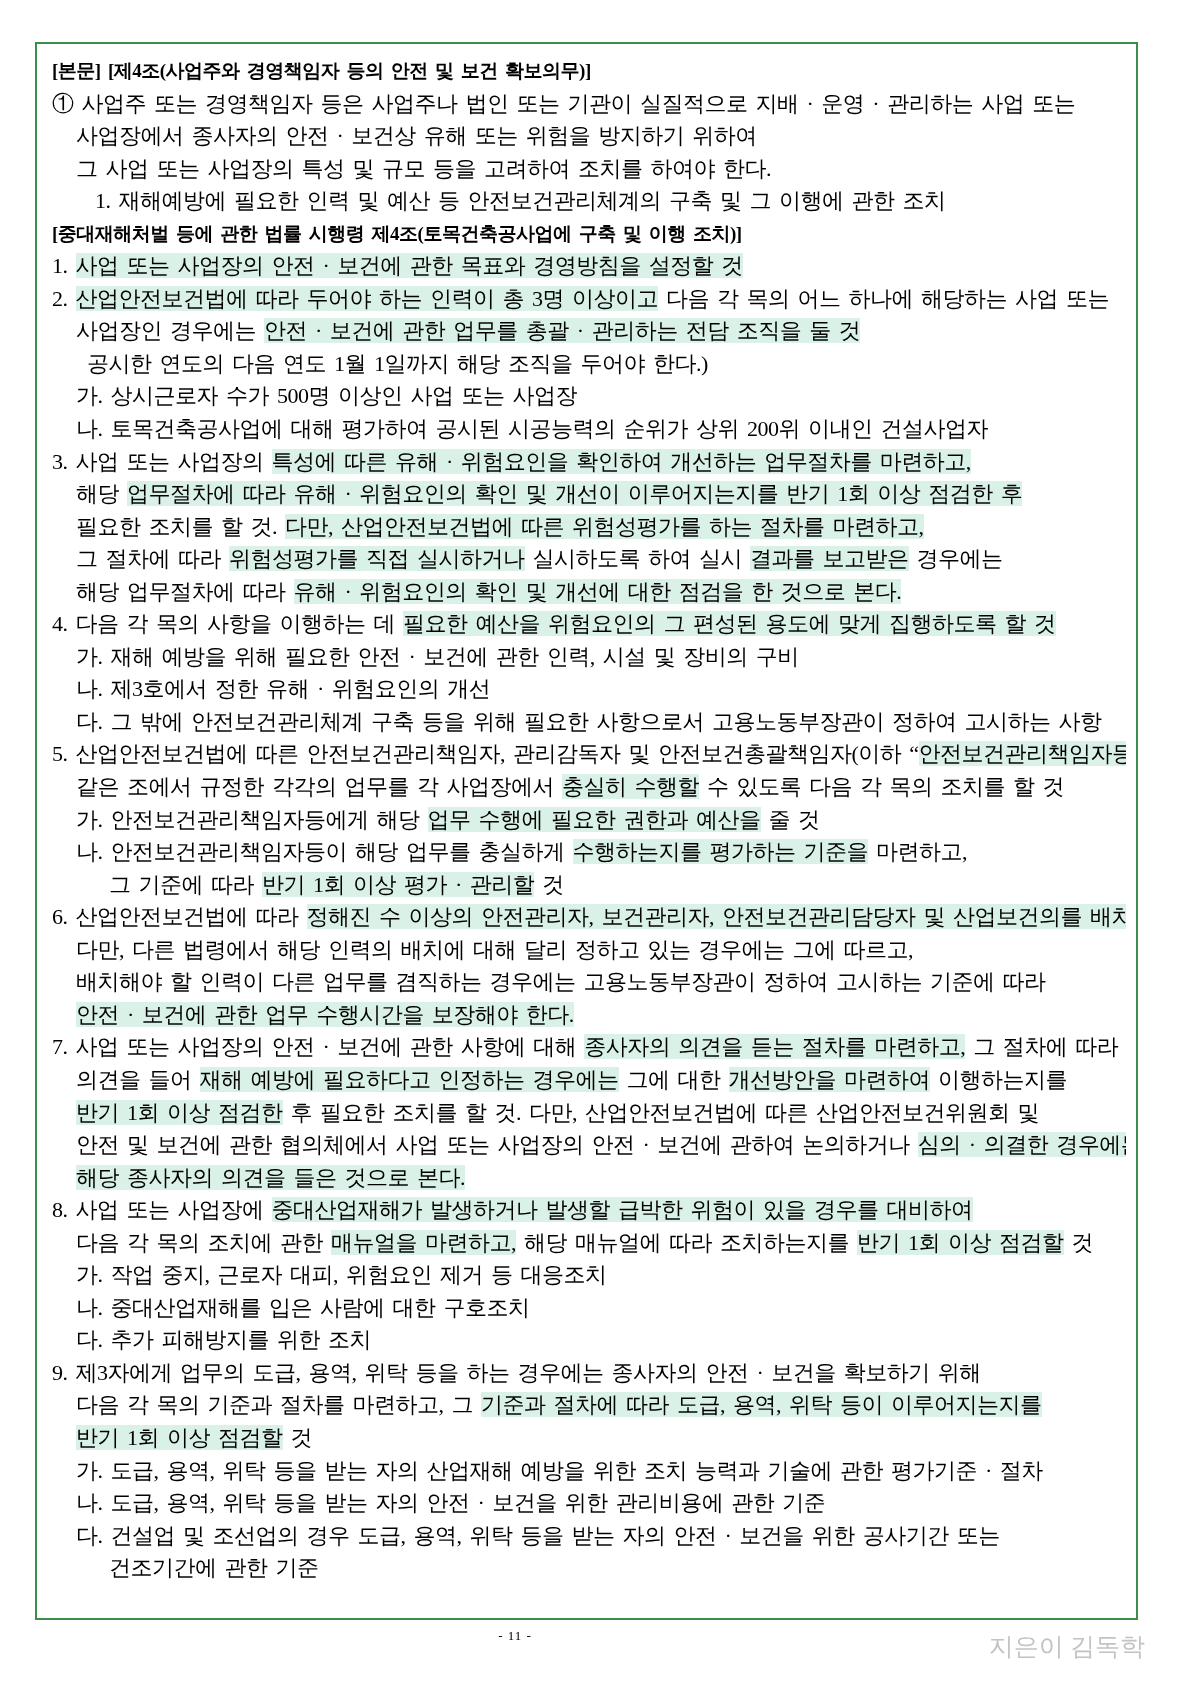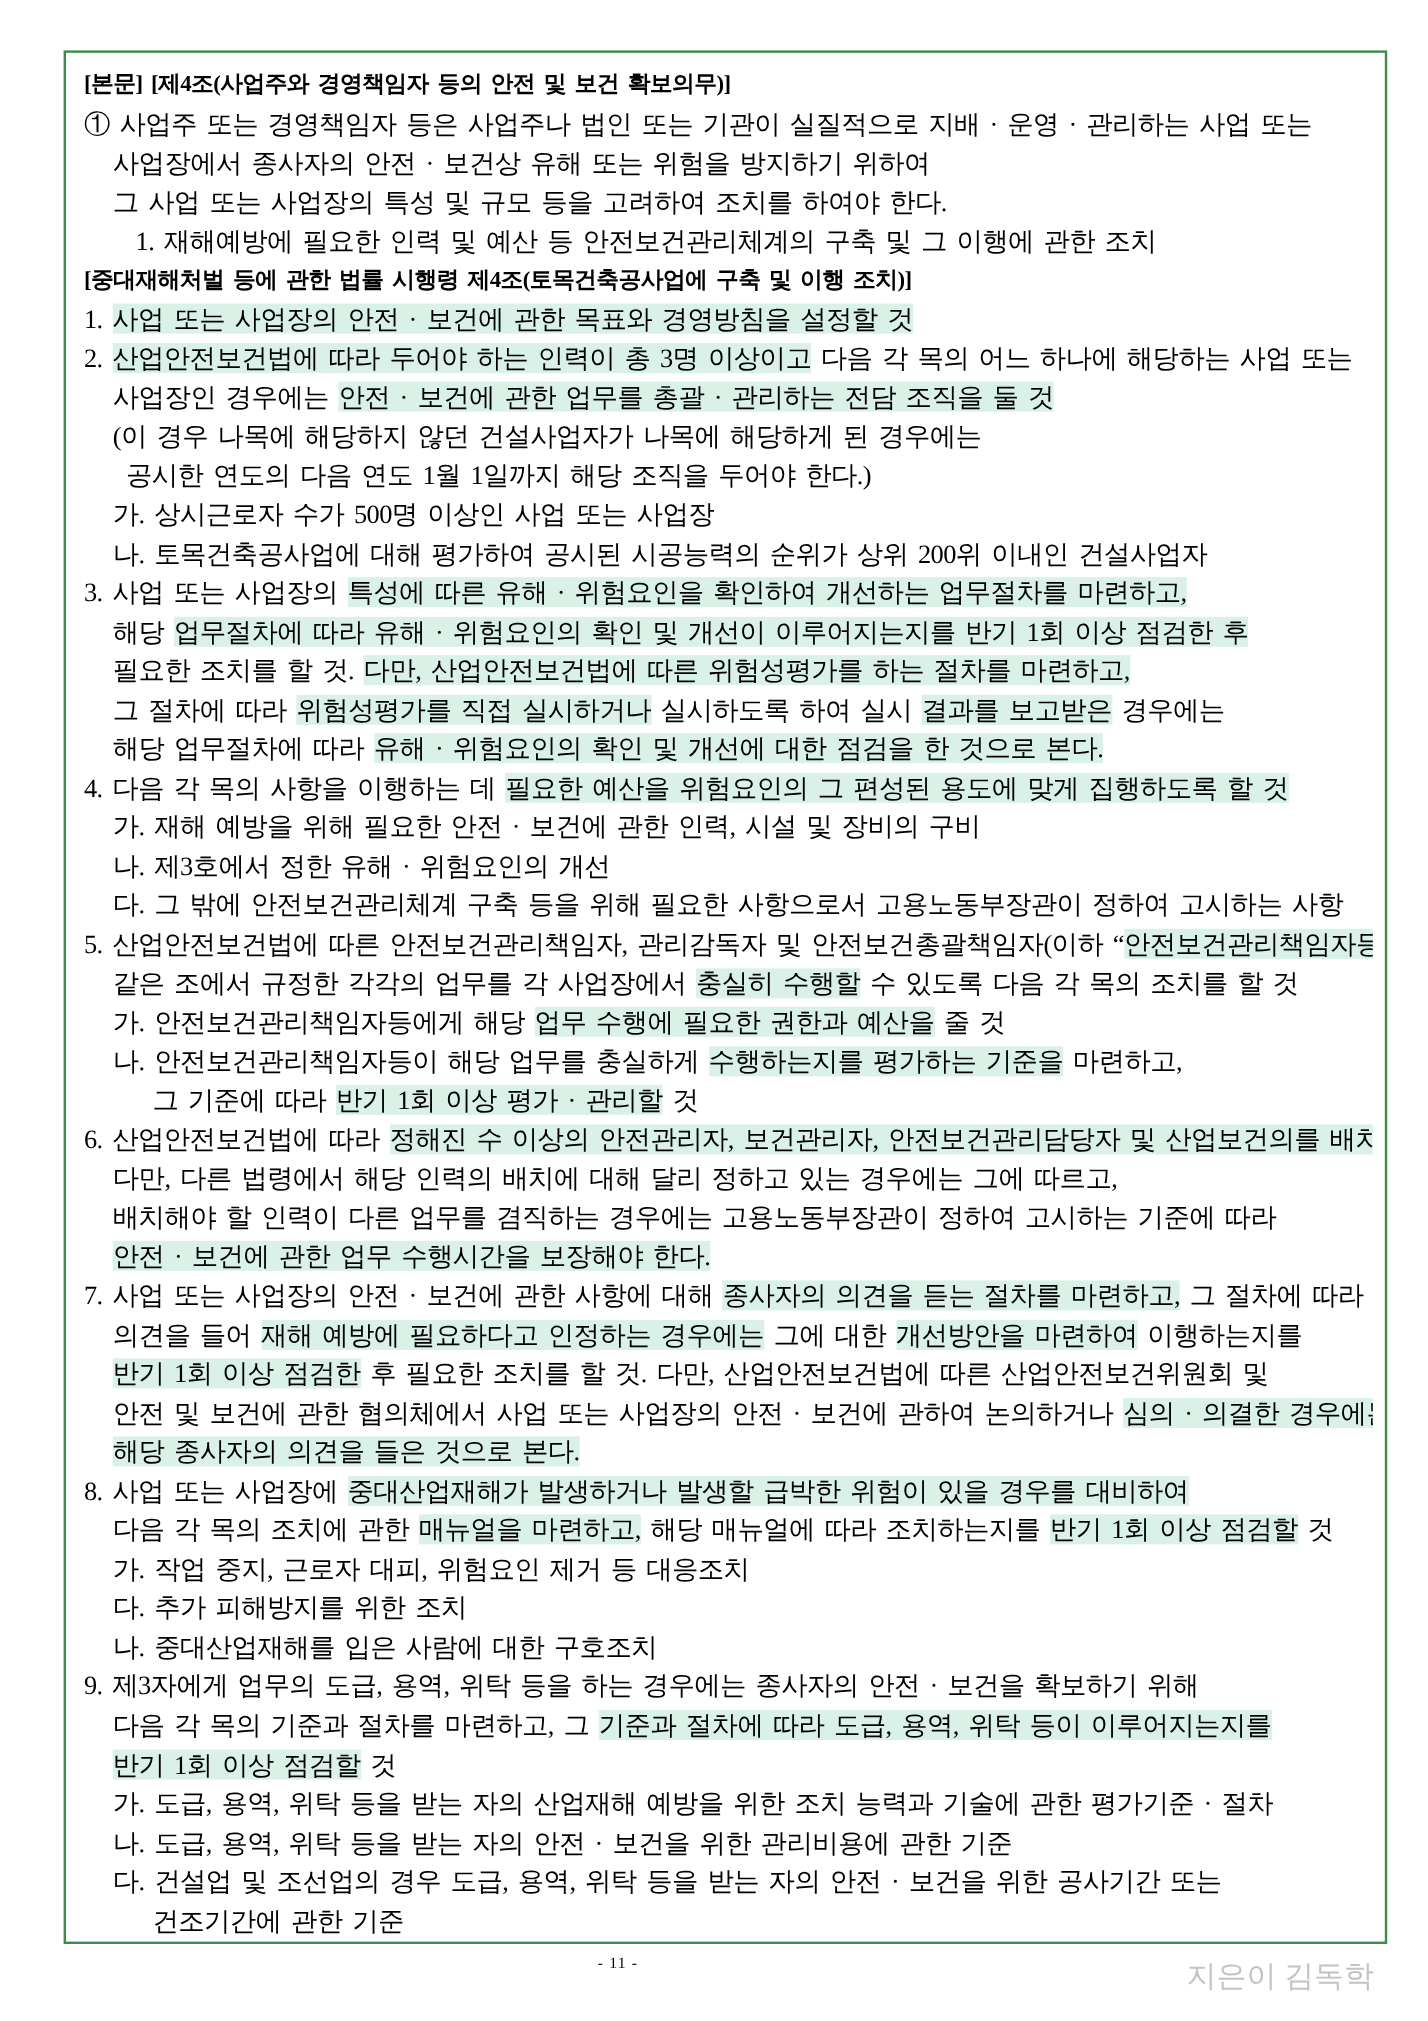--- a/index.html
+++ b/index.html
@@ -1,21 +1,21 @@
 <!DOCTYPE html>
 <html><head>
 <meta charset="utf-8">
 <style>
   html,body{margin:0;padding:0;}
   body{
     width:1190px;height:1684px;background:#ffffff;position:relative;
     font-family:"Liberation Serif","DejaVu Serif",serif;color:#000;
   }
   .doc-box{
-    position:absolute;left:53px;top:42px;width:1103px;height:1578px;
+    position:absolute;left:35px;top:42px;width:1103px;height:1578px;
     border:2px solid #3c8c4a;box-sizing:border-box;
     padding:11px 10px 0 15px;overflow:hidden;background:#ffffff;
   }
   .line{
     font-size:22px;line-height:32.55px;height:32.55px;
     white-space:nowrap;overflow:hidden;
     letter-spacing:-0.5px;word-spacing:3px;
   }
   .line.bold{font-weight:bold;font-size:19px;}
   .hl{background:#d9f1e7;}
@@ -39,21 +39,20 @@
   <div id="doc-body">
       <div class="line bold"><span>[본문] [제4조(사업주와 경영책임자 등의 안전 및 보건 확보의무)]</span></div>
       <div class="line"><span>① 사업주 또는 경영책임자 등은 사업주나 법인 또는 기관이 실질적으로 지배 · 운영 · 관리하는 사업 또는</span></div>
       <div class="line ind1"><span>사업장에서 종사자의 안전 · 보건상 유해 또는 위험을 방지하기 위하여</span></div>
       <div class="line ind1"><span>그 사업 또는 사업장의 특성 및 규모 등을 고려하여 조치를 하여야 한다.</span></div>
       <div class="line ind3"><span>1. 재해예방에 필요한 인력 및 예산 등 안전보건관리체계의 구축 및 그 이행에 관한 조치</span></div>
       <div class="line bold"><span>[중대재해처벌 등에 관한 법률 시행령 제4조(토목건축공사업에 구축 및 이행 조치)]</span></div>
       <div class="line"><span>1. </span><span class="hl">사업 또는 사업장의 안전 · 보건에 관한 목표와 경영방침을 설정할 것</span></div>
       <div class="line"><span>2. </span><span class="hl">산업안전보건법에 따라 두어야 하는 인력이 총 3명 이상이고</span><span> 다음 각 목의 어느 하나에 해당하는 사업 또는</span></div>
       <div class="line ind1"><span>사업장인 경우에는 </span><span class="hl">안전 · 보건에 관한 업무를 총괄 · 관리하는 전담 조직을 둘 것</span></div>
-      <div class="line ind1"><span>(이 경우 나목에 해당하지 않던 건설사업자가 나목에 해당하게 된 경우에는</span></div>
       <div class="line ind2"><span>공시한 연도의 다음 연도 1월 1일까지 해당 조직을 두어야 한다.)</span></div>
       <div class="line ind1"><span>가. 상시근로자 수가 500명 이상인 사업 또는 사업장</span></div>
       <div class="line ind1"><span>나. 토목건축공사업에 대해 평가하여 공시된 시공능력의 순위가 상위 200위 이내인 건설사업자</span></div>
       <div class="line"><span>3. 사업 또는 사업장의 </span><span class="hl">특성에 따른 유해 · 위험요인을 확인하여 개선하는 업무절차를 마련하고,</span></div>
       <div class="line ind1"><span>해당 </span><span class="hl">업무절차에 따라 유해 · 위험요인의 확인 및 개선이 이루어지는지를 반기 1회 이상 점검한 후</span></div>
       <div class="line ind1"><span>필요한 조치를 할 것. </span><span class="hl">다만, 산업안전보건법에 따른 위험성평가를 하는 절차를 마련하고,</span></div>
       <div class="line ind1"><span>그 절차에 따라 </span><span class="hl">위험성평가를 직접 실시하거나</span><span> 실시하도록 하여 실시 </span><span class="hl">결과를 보고받은</span><span> 경우에는</span></div>
       <div class="line ind1"><span>해당 업무절차에 따라 </span><span class="hl">유해 · 위험요인의 확인 및 개선에 대한 점검을 한 것으로 본다.</span></div>
       <div class="line"><span>4. 다음 각 목의 사항을 이행하는 데 </span><span class="hl">필요한 예산을 위험요인의 그 편성된 용도에 맞게 집행하도록 할 것</span></div>
       <div class="line ind1"><span>가. 재해 예방을 위해 필요한 안전 · 보건에 관한 인력, 시설 및 장비의 구비</span></div>
@@ -69,22 +68,22 @@
       <div class="line ind1"><span>배치해야 할 인력이 다른 업무를 겸직하는 경우에는 고용노동부장관이 정하여 고시하는 기준에 따라</span></div>
       <div class="line ind1"><span class="hl">안전 · 보건에 관한 업무 수행시간을 보장해야 한다.</span></div>
       <div class="line"><span>7. 사업 또는 사업장의 안전 · 보건에 관한 사항에 대해 </span><span class="hl">종사자의 의견을 듣는 절차를 마련하고,</span><span> 그 절차에 따라</span></div>
       <div class="line ind1"><span>의견을 들어 </span><span class="hl">재해 예방에 필요하다고 인정하는 경우에는</span><span> 그에 대한 </span><span class="hl">개선방안을 마련하여</span><span> 이행하는지를</span></div>
       <div class="line ind1"><span class="hl">반기 1회 이상 점검한</span><span> 후 필요한 조치를 할 것. 다만, 산업안전보건법에 따른 산업안전보건위원회 및</span></div>
       <div class="line ind1"><span>안전 및 보건에 관한 협의체에서 사업 또는 사업장의 안전 · 보건에 관하여 논의하거나 </span><span class="hl">심의 · 의결한 경우에는</span></div>
       <div class="line ind1"><span class="hl">해당 종사자의 의견을 들은 것으로 본다.</span></div>
       <div class="line"><span>8. 사업 또는 사업장에 </span><span class="hl">중대산업재해가 발생하거나 발생할 급박한 위험이 있을 경우를 대비하여</span></div>
       <div class="line ind1"><span>다음 각 목의 조치에 관한 </span><span class="hl">매뉴얼을 마련하고,</span><span> 해당 매뉴얼에 따라 조치하는지를 </span><span class="hl">반기 1회 이상 점검할</span><span> 것</span></div>
       <div class="line ind1"><span>가. 작업 중지, 근로자 대피, 위험요인 제거 등 대응조치</span></div>
+      <div class="line ind1"><span>나. 중대산업재해를 입은 사람에 대한 구호조치</span></div>
       <div class="line ind1"><span>다. 추가 피해방지를 위한 조치</span></div>
-      <div class="line ind1"><span>나. 중대산업재해를 입은 사람에 대한 구호조치</span></div>
       <div class="line"><span>9. 제3자에게 업무의 도급, 용역, 위탁 등을 하는 경우에는 종사자의 안전 · 보건을 확보하기 위해</span></div>
       <div class="line ind1"><span>다음 각 목의 기준과 절차를 마련하고, 그 </span><span class="hl">기준과 절차에 따라 도급, 용역, 위탁 등이 이루어지는지를</span></div>
       <div class="line ind1"><span class="hl">반기 1회 이상 점검할</span><span> 것</span></div>
       <div class="line ind1"><span>가. 도급, 용역, 위탁 등을 받는 자의 산업재해 예방을 위한 조치 능력과 기술에 관한 평가기준 · 절차</span></div>
       <div class="line ind1"><span>나. 도급, 용역, 위탁 등을 받는 자의 안전 · 보건을 위한 관리비용에 관한 기준</span></div>
       <div class="line ind1"><span>다. 건설업 및 조선업의 경우 도급, 용역, 위탁 등을 받는 자의 안전 · 보건을 위한 공사기간 또는</span></div>
       <div class="line ind4"><span>건조기간에 관한 기준</span></div>
     </div>
 </div>
 

